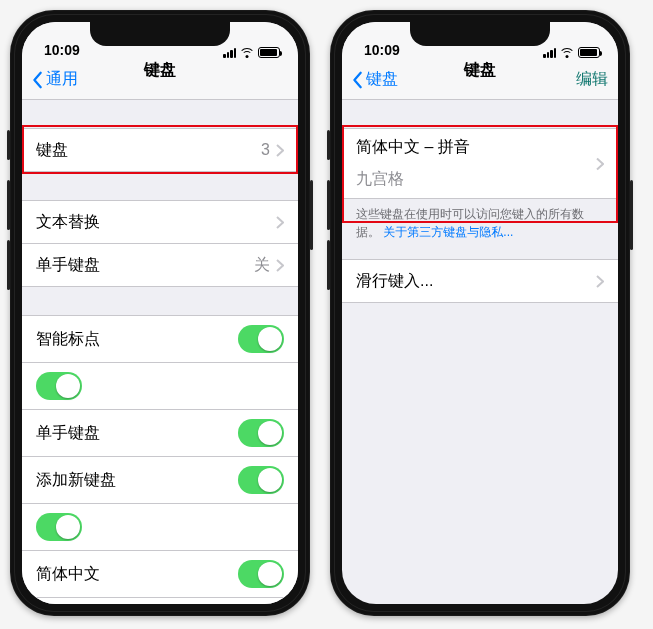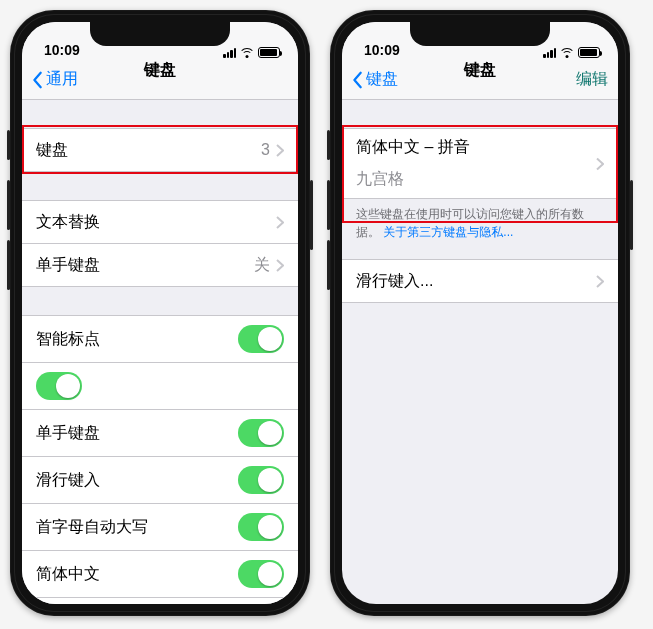--- a/index.html
+++ b/index.html
@@ -260,27 +260,26 @@
           </div>
         </div>
         <div class="cell">
           <div class="cell-inner">
             <span class="cell-label">单手键盘</span>
             <span class="toggle"></span>
           </div>
         </div>
         <div class="cell">
           <div class="cell-inner">
-            <span class="cell-label">滑行键入</span>
-            <span class="toggle"></span>
-          </div>
-        </div>
-        <div class="cell">
-          <div class="cell-inner">
-            <span class="cell-label">首字母自动大写</span>
+            <span class="cell-label">添加新键盘</span>
+            <span class="toggle"></span>
+          </div>
+        </div>
+        <div class="cell">
+          <div class="cell-inner">
             <span class="toggle"></span>
           </div>
         </div>
         <div class="cell">
           <div class="cell-inner">
             <span class="cell-label">简体中文</span>
             <span class="toggle"></span>
           </div>
         </div>
         <div class="cell">

